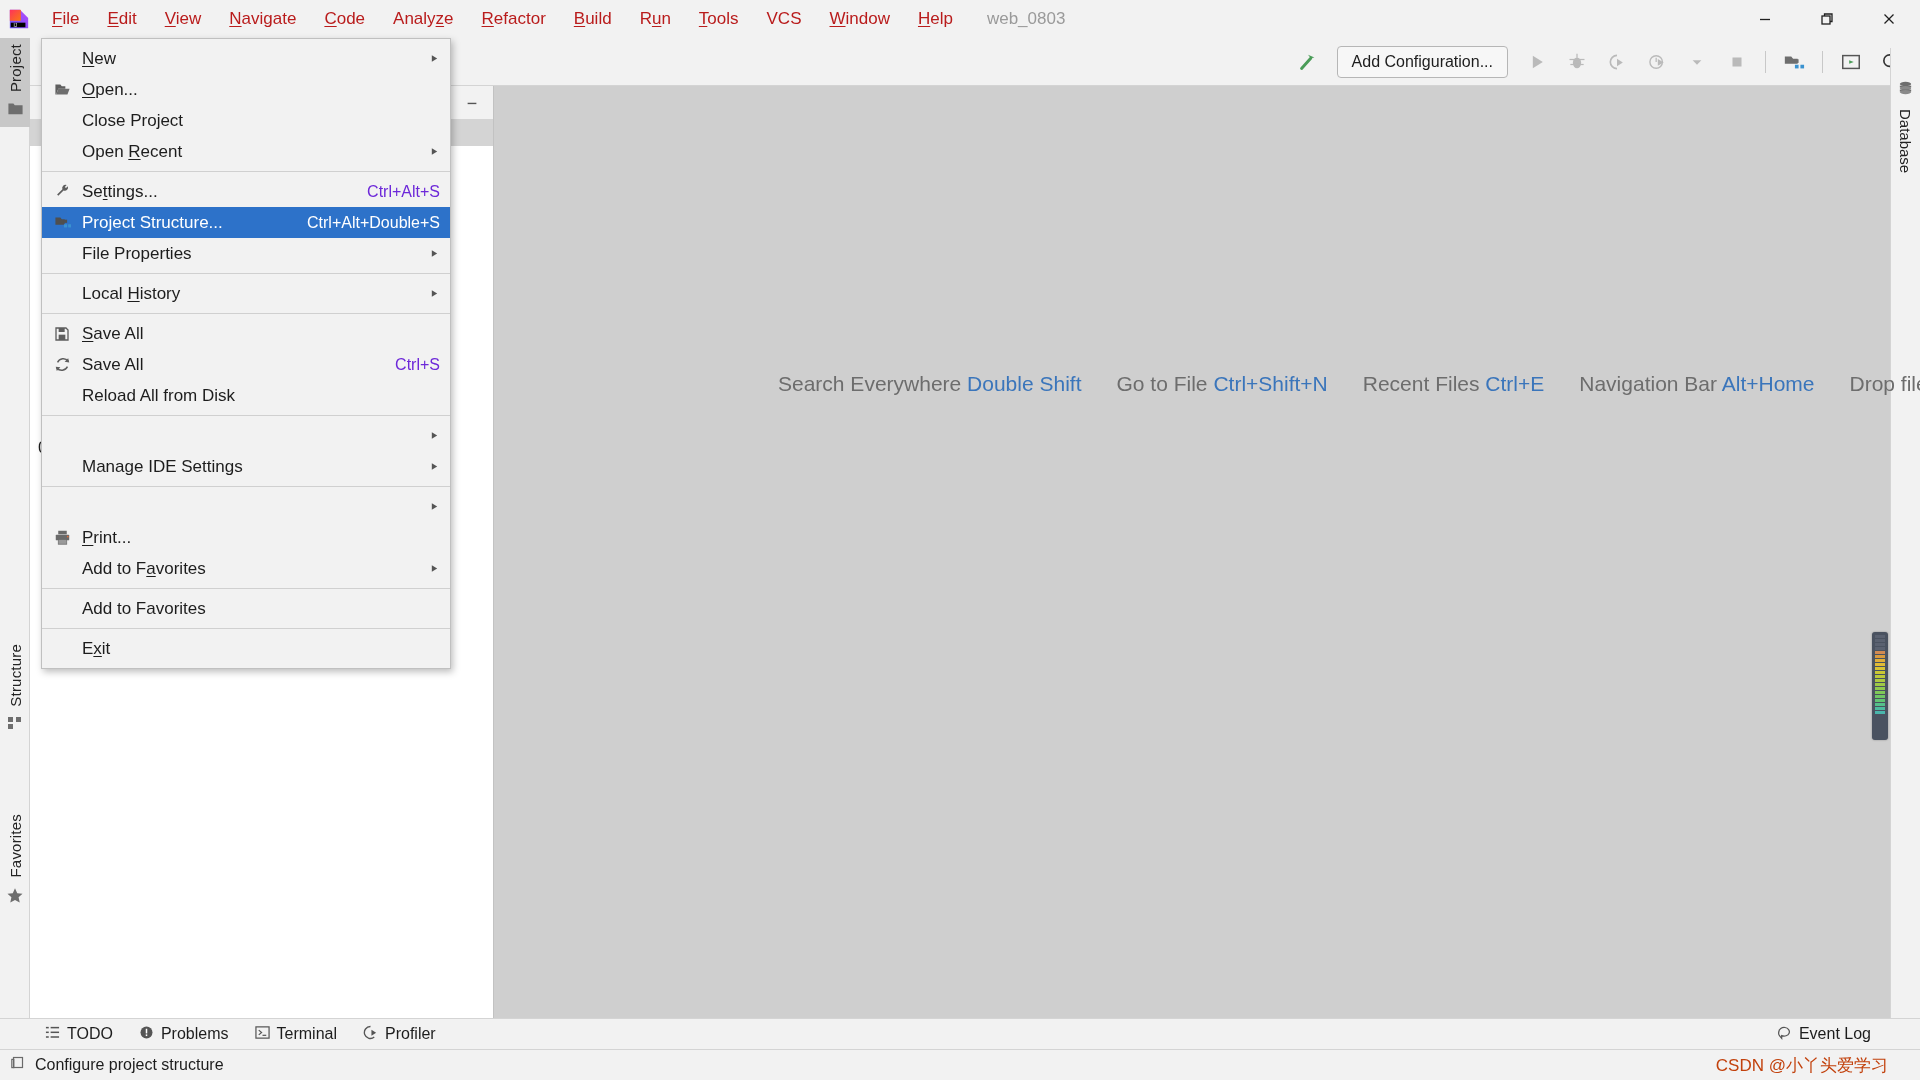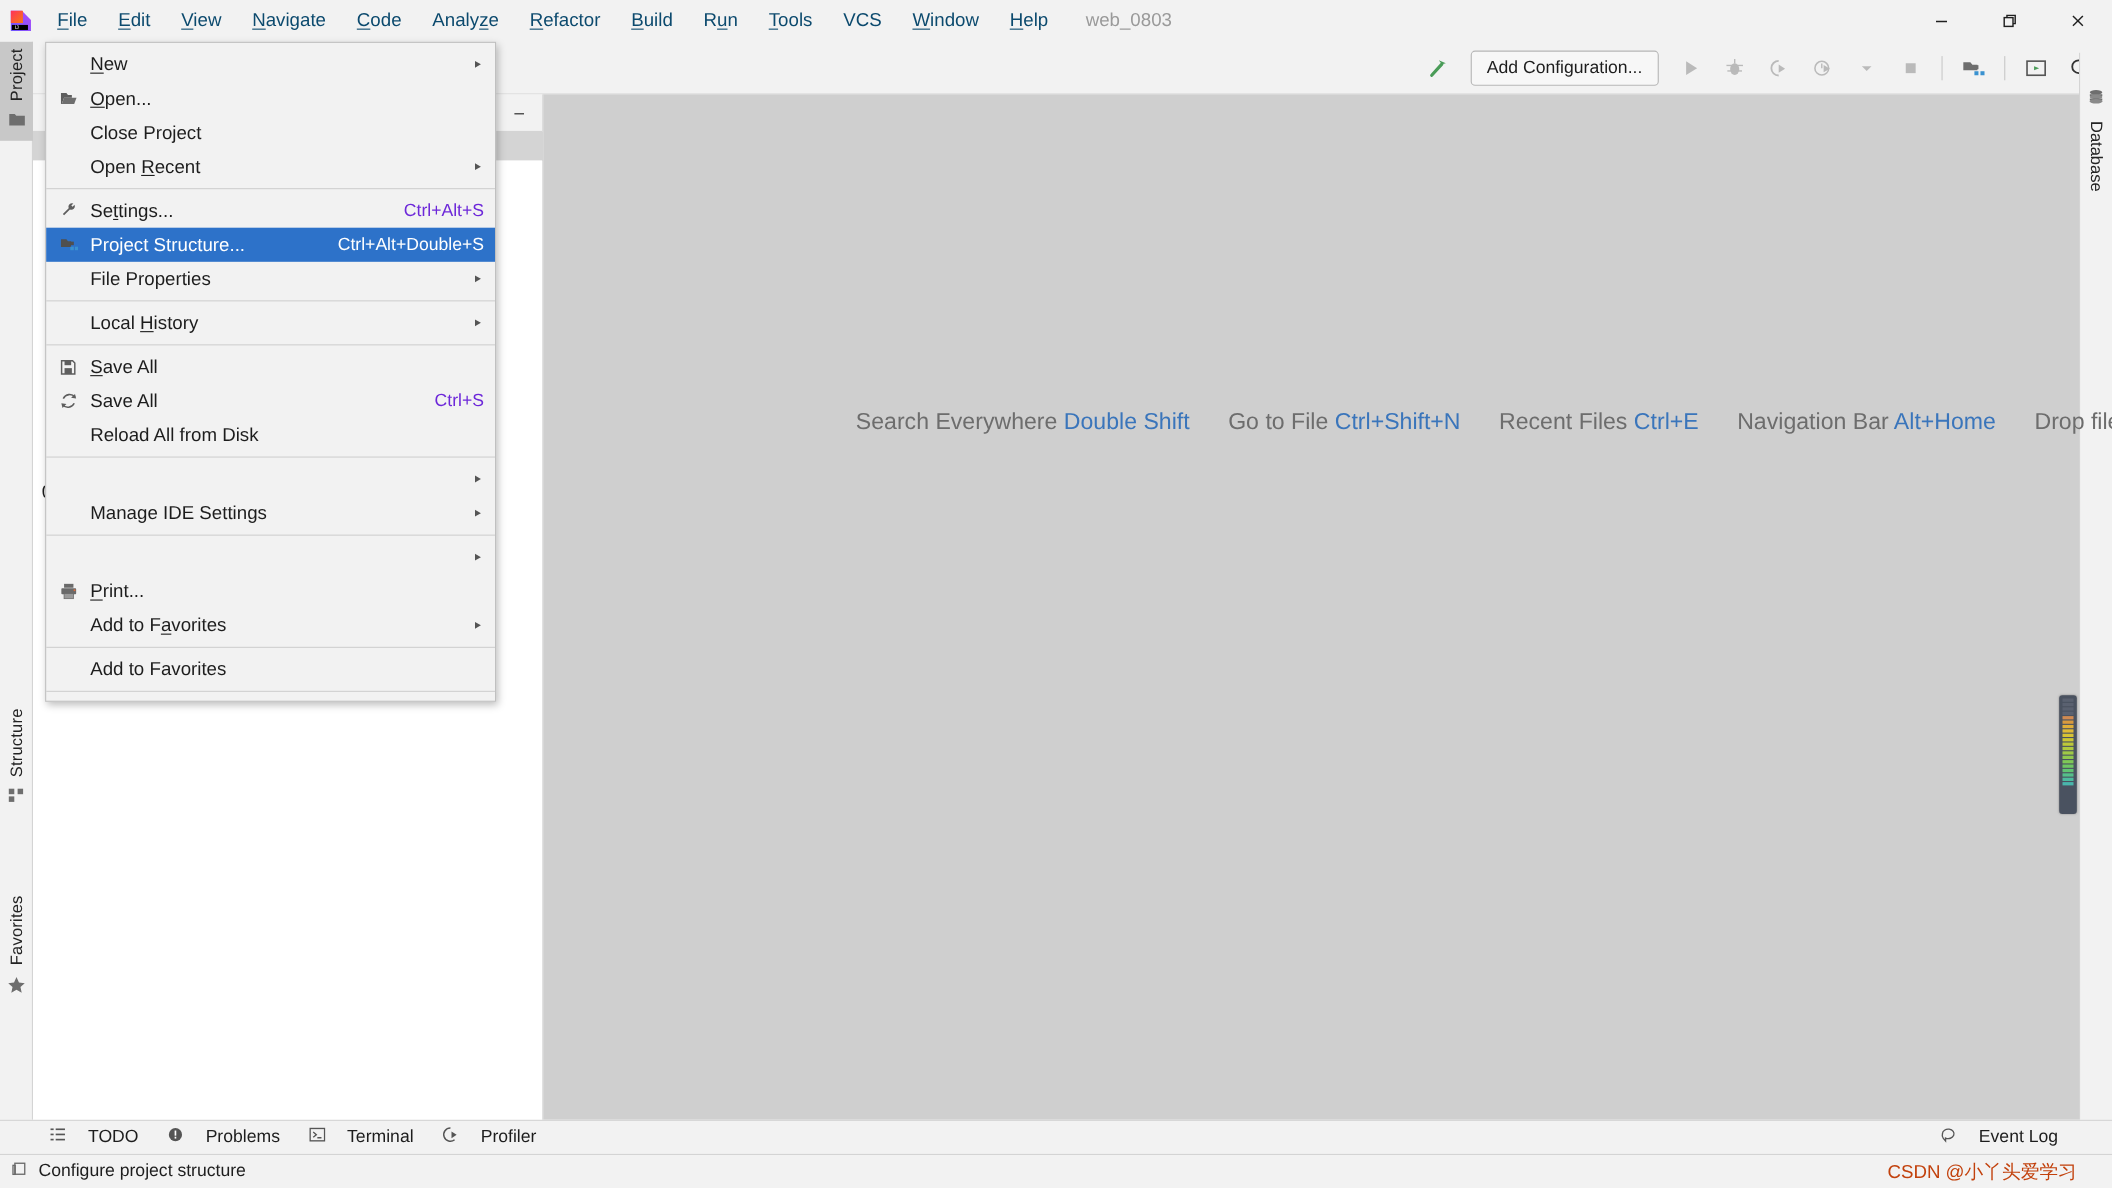--- a/index.html
+++ b/index.html
@@ -19,21 +19,21 @@
     display: flex; align-items: center;
   }
   .ide-logo {
     width: 38px; height: 38px; display: flex; align-items: center; justify-content: center;
   }
   .ide-logo svg { display: block; }
   .menubar { display: flex; align-items: stretch; height: 38px; }
   .menu-item {
     display: flex; align-items: center;
     padding: 0 14px; height: 38px;
-    font-size: 17px; color: #0c4a6e; white-space: nowrap;
+    font-size: 17px; color: #b91c1c; white-space: nowrap;
     cursor: default;
   }
   .menu-item u { text-decoration: underline; text-underline-offset: 2px; }
   .win-title {
     margin-left: 20px; font-size: 17px; color: #9a9a9a; white-space: nowrap;
   }
   .win-controls {
     position: absolute; right: 0; top: 0; height: 38px;
     display: flex; align-items: center;
   }
@@ -132,21 +132,21 @@
   }
   .spectrum i { display: block; height: 3px; width: 100%; }
 
   
   .bottombar {
     position: absolute; left: 0; right: 0; bottom: 31px; height: 31px;
     background: #f2f2f2; border-top: 1px solid #d4d4d4;
     display: flex; align-items: center; padding-left: 32px;
   }
   .bb-item {
-    display: flex; align-items: center; gap: 20px;
+    display: flex; align-items: center; gap: 7px;
     padding: 0 13px; height: 31px; font-size: 16px; color: #1d1d1d; white-space: nowrap;
   }
   .bb-right { margin-left: auto; display: flex; align-items: center; padding-right: 36px; }
 
   
   .statusbar {
     position: absolute; left: 0; right: 0; bottom: 0; height: 31px;
     background: #f2f2f2; border-top: 1px solid #d4d4d4;
     display: flex; align-items: center; padding-left: 10px;
   }
@@ -681,15 +681,19 @@
 
     <div class="dd-sep"></div>
 
     <div class="dd-item">
       <span class="dd-ico"></span>
       <span class="dd-label">Add to Favorites</span>
     </div>
 
     <div class="dd-sep"></div>
 
+    <div class="dd-item">
+      <span class="dd-ico"></span>
+      <span class="dd-label">E<u>x</u>it</span>
+    </div>
   </div>
 
 </div>
 
 </body></html>

